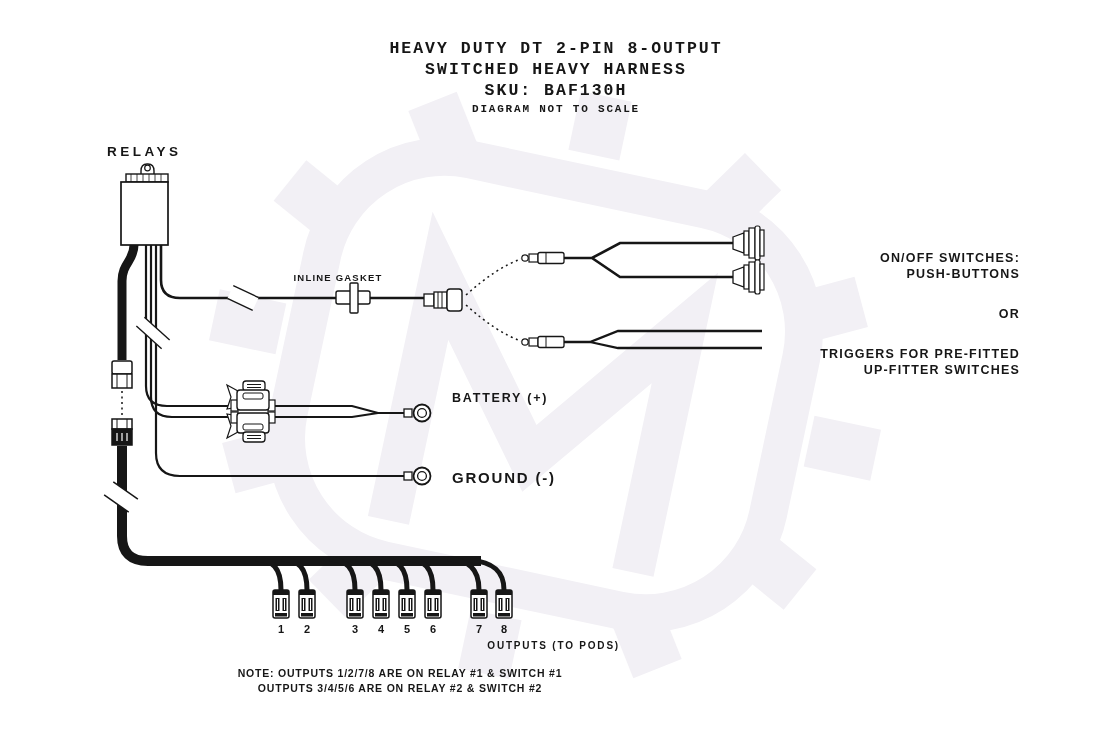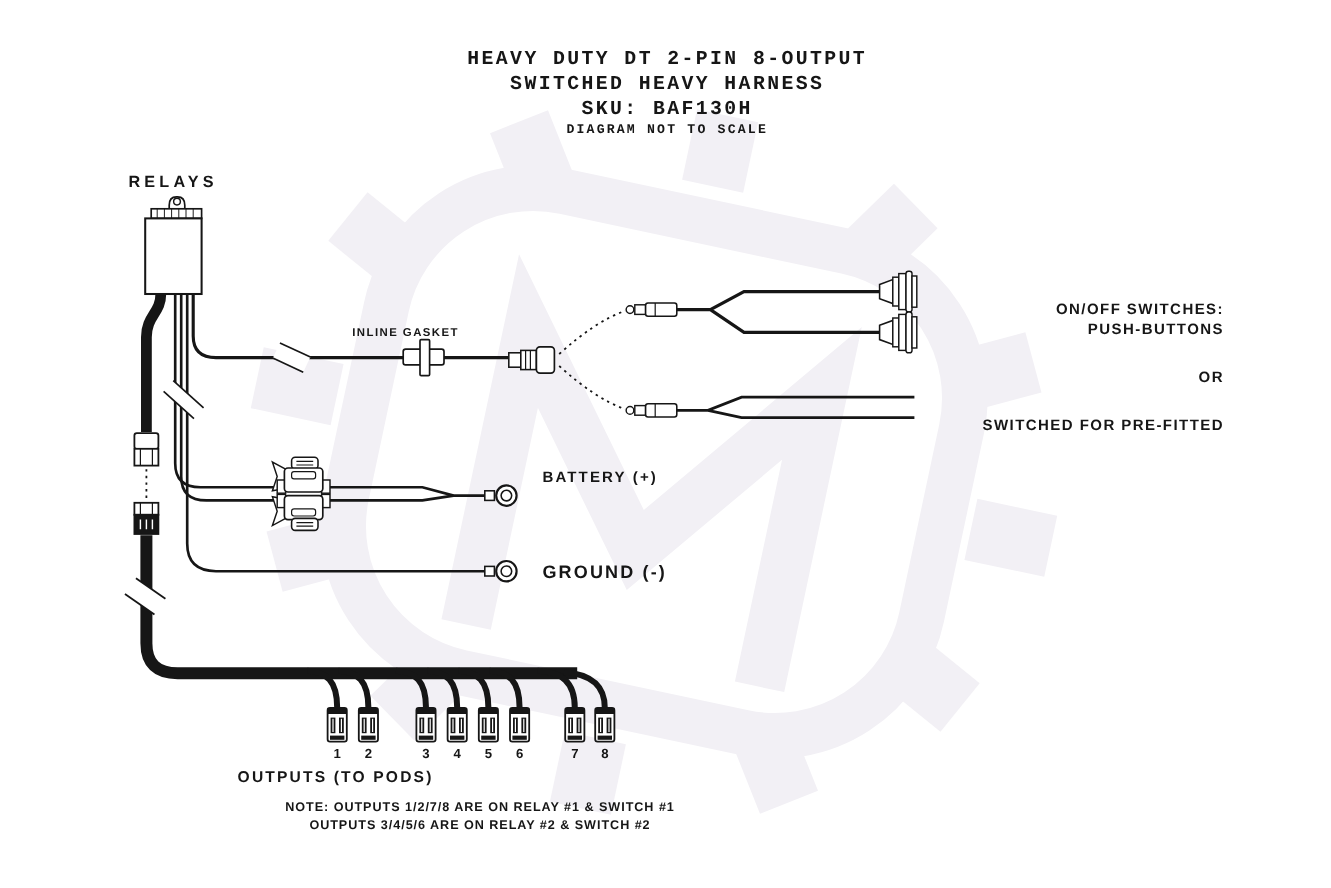--- a/index.html
+++ b/index.html
@@ -16,21 +16,21 @@
   .title-line { font-size:16.5px; letter-spacing:2px; line-height:21px; }
   .title-sub  { font-size:11px;  letter-spacing:1.8px; line-height:17px; }
   .relays     { left:107px; top:144px; font-size:13.5px; letter-spacing:3.5px; }
   .gasket     { left:268px; top:272px; width:140px; text-align:center; font-size:9.5px; letter-spacing:1.2px; }
   .battery    { left:452px; top:391px; font-size:12.5px; letter-spacing:1.8px; }
   .ground     { left:452px; top:469px; font-size:15px; letter-spacing:1.8px; }
   .rt-block   { left:770px; top:250px; width:250px; text-align:right; font-size:12.5px; letter-spacing:1.2px; line-height:16px; }
   .rt-or      { margin-top:24px; }
   .rt-trig    { margin-top:24px; }
   .out-num    { position:absolute; top:623px; width:24px; text-align:center; font-weight:bold; font-size:11px; }
-  .outputs-caption { left:198px; top:640px; width:440px; text-align:left; font-size:13px; letter-spacing:1.8px; }
+  .outputs-caption { left:180px; top:640px; width:440px; text-align:right; font-size:10px; letter-spacing:1.8px; }
   .note-block { left:180px; top:666px; width:440px; text-align:center; font-size:10.5px; letter-spacing:0.8px; line-height:15px; }
 </style>
 </head>
 <body>
 
 <div class="canvas">
 
   <svg class="art" width="1109" height="740" viewBox="0 0 1109 740">
 
     <g class="wm" transform="translate(545,385) rotate(12)" fill="none" stroke="currentColor">
@@ -274,21 +274,22 @@
 
   <div class="lbl relays">RELAYS</div>
   <div class="lbl gasket">INLINE GASKET</div>
   <div class="lbl battery">BATTERY (+)</div>
   <div class="lbl ground">GROUND (-)</div>
 
   <div class="lbl rt-block">
     <div>ON/OFF SWITCHES:</div>
     <div>PUSH-BUTTONS</div>
     <div class="rt-or">OR</div>
-    <div class="rt-trig">SWITCHED FOR PRE-FITTED</div>
+    <div class="rt-trig">TRIGGERS FOR PRE-FITTED</div>
+    <div>UP-FITTER SWITCHES</div>
   </div>
 
   <span class="out-num" style="left:269px">1</span>
   <span class="out-num" style="left:295px">2</span>
   <span class="out-num" style="left:343px">3</span>
   <span class="out-num" style="left:369px">4</span>
   <span class="out-num" style="left:395px">5</span>
   <span class="out-num" style="left:421px">6</span>
   <span class="out-num" style="left:467px">7</span>
   <span class="out-num" style="left:492px">8</span>

